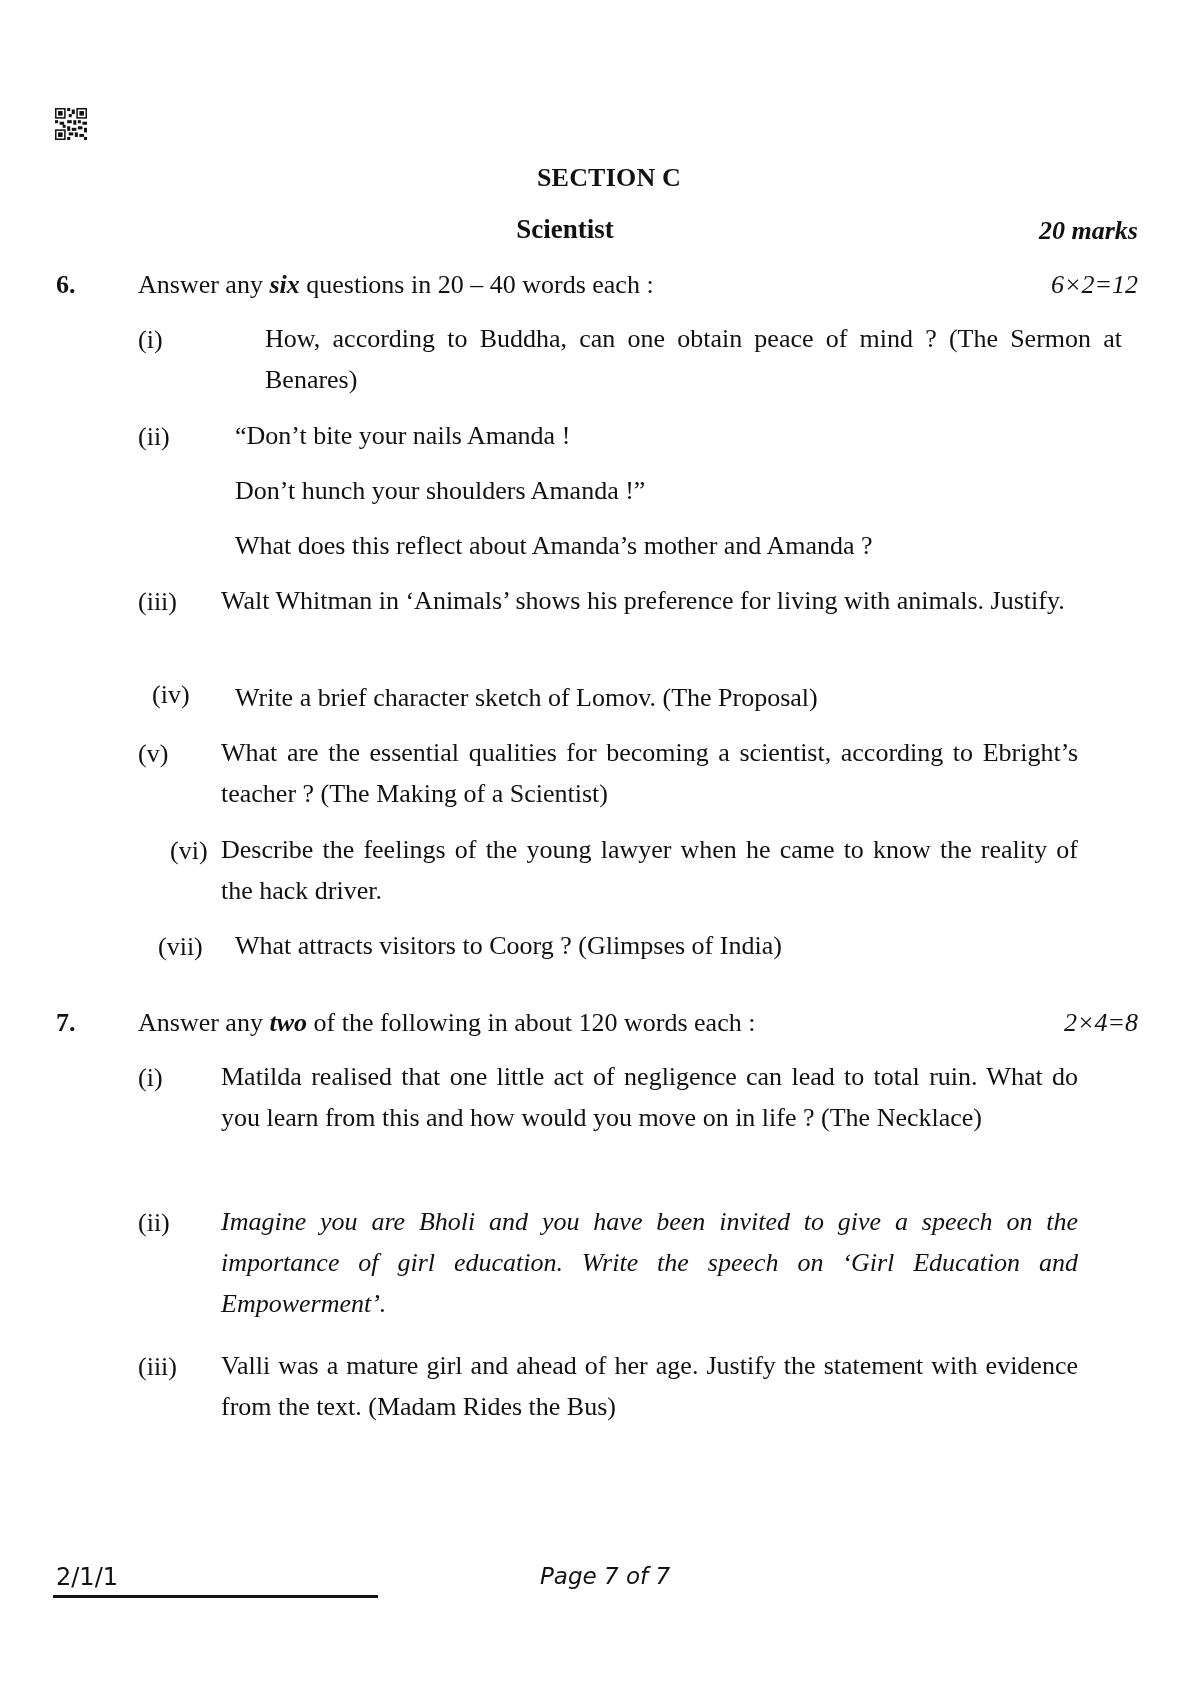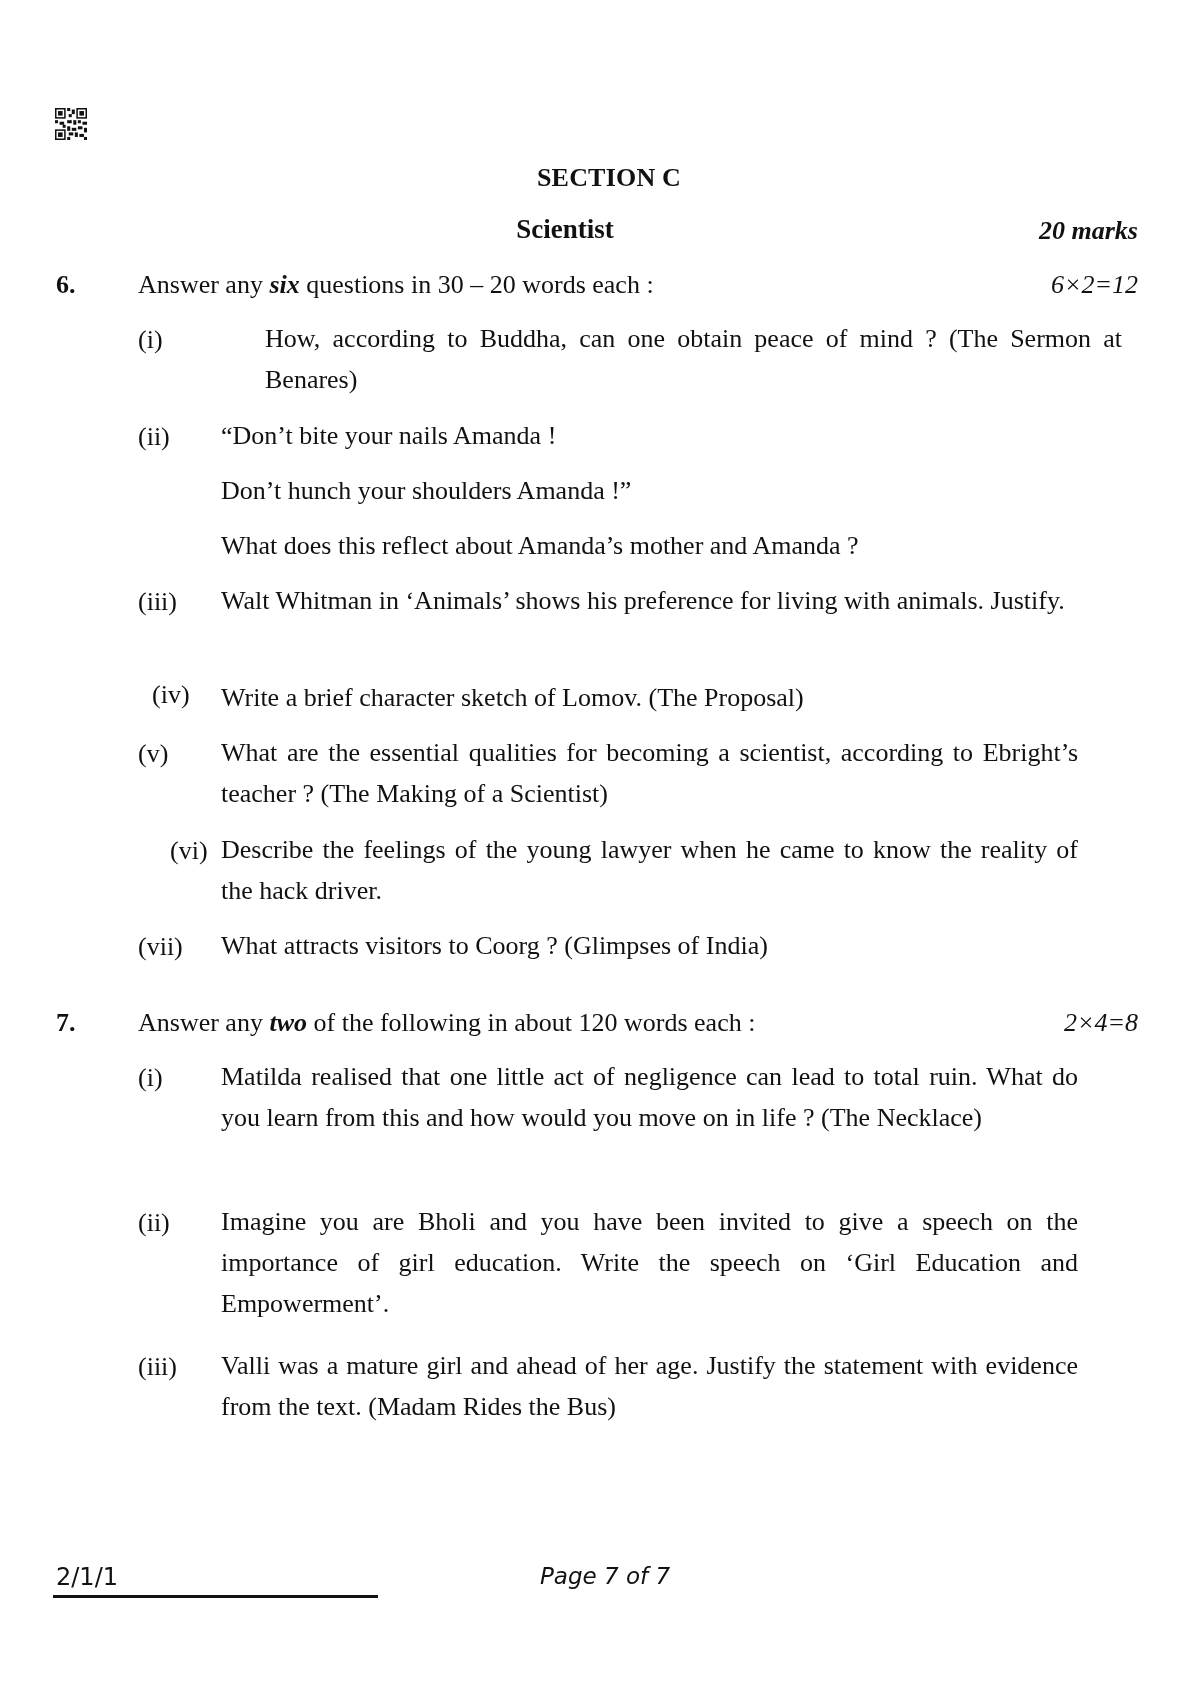--- a/index.html
+++ b/index.html
@@ -12,21 +12,21 @@
   .subtitle { left:0; width:1130px; top:214px; text-align:center; font-weight:bold;
               font-size:27px; font-family:"Liberation Serif", serif; }
   .marks-right { right:52px; font-style:italic; font-size:26px; font-family:"Liberation Serif", serif; }
   .marks-bold { font-weight:bold; }
   .qnum { left:56px; font-weight:bold; font-size:26px; font-family:"Liberation Serif", serif; }
   .qtext { left:138px; font-size:26px; font-family:"Liberation Serif", serif; }
   .qtext b { font-style:italic; }
   .sublabel { left:138px; font-size:26px; font-family:"Liberation Serif", serif; }
   .subtext { left:221px; width:857px; font-size:26px; line-height:41px;
              font-family:"Liberation Serif", serif; text-align:justify; }
-  .subtext.single { text-align:left; }
+  .subtext.single { text-align:left;margin-left:14px; }
   .footer-code { left:56px; top:1563px; font-size:24px; font-family:"DejaVu Sans", sans-serif; }
   .footer-line { left:53px; top:1595px; width:325px; height:3px; background:#111; }
   .footer-page { left:540px; top:1563px; font-size:23px; font-style:italic;
                  font-family:"DejaVu Sans", sans-serif;text-align:center; }
 </style>
 </head>
 <body>
 
 <svg class="abs qr" viewBox="0 0 21 21">
   <rect x="0" y="0" width="21" height="21" fill="#fff"></rect>
@@ -60,21 +60,21 @@
       <rect x="19" y="19" width="2" height="2"></rect>
     <rect x="5" y="11" width="2" height="2"></rect>
   </g>
 </svg>
 
 <div class="abs section-title">SECTION C</div>
 <div class="abs subtitle">Scientist</div>
 <div class="abs marks-right marks-bold" style="top:216px;">20 marks</div>
 
 <div class="abs qnum" style="top:270px;">6.</div>
-<div class="abs qtext" style="top:270px;"><span>Answer any </span><b>six</b><span> questions in 30 – 20 words each :</span></div>
+<div class="abs qtext" style="top:270px;"><span>Answer any </span><b>six</b><span> questions in 20 – 40 words each :</span></div>
 <div class="abs marks-right" style="top:270px;">6×2=12</div>
 
 <div class="abs sublabel" style="top:325px;">(i)</div>
 <div class="abs subtext" style="top:318px;margin-left:44px;">How, according to Buddha, can one obtain peace of mind ? (The Sermon at Benares)</div>
 
 <div class="abs sublabel" style="top:422px;">(ii)</div>
 <div class="abs subtext single" style="top:415px;">“Don’t bite your nails Amanda !</div>
 <div class="abs subtext single" style="top:470px;">Don’t hunch your shoulders Amanda !”</div>
 <div class="abs subtext single" style="top:525px;">What does this reflect about Amanda’s mother and Amanda ?</div>
 
@@ -83,31 +83,31 @@
 
 <div class="abs sublabel" style="top:680px;margin-left:14px;">(iv)</div>
 <div class="abs subtext single" style="top:677px;">Write a brief character sketch of Lomov. (The Proposal)</div>
 
 <div class="abs sublabel" style="top:739px;">(v)</div>
 <div class="abs subtext" style="top:732px;">What are the essential qualities for becoming a scientist, according to Ebright’s teacher ? (The Making of a Scientist)</div>
 
 <div class="abs sublabel" style="top:836px;margin-left:32px;">(vi)</div>
 <div class="abs subtext" style="top:829px;">Describe the feelings of the young lawyer when he came to know the reality of the hack driver.</div>
 
-<div class="abs sublabel" style="top:932px;">(vii)</div>
+<div class="abs sublabel" style="top:932px;margin-left:20px;">(vii)</div>
 <div class="abs subtext single" style="top:925px;">What attracts visitors to Coorg ? (Glimpses of India)</div>
 
 <div class="abs qnum" style="top:1008px;">7.</div>
 <div class="abs qtext" style="top:1008px;"><span>Answer any </span><b>two</b><span> of the following in about 120 words each :</span></div>
 <div class="abs marks-right" style="top:1008px;">2×4=8</div>
 
 <div class="abs sublabel" style="top:1063px;">(i)</div>
 <div class="abs subtext" style="top:1056px;">Matilda realised that one little act of negligence can lead to total ruin. What do you learn from this and how would you move on in life ? (The Necklace)</div>
 
 <div class="abs sublabel" style="top:1208px;">(ii)</div>
-<div class="abs subtext" style="top:1201px;">Imagine you are Bholi and you have been invited to give a speech on the importance of girl education. Write the speech on ‘Girl Education and Empowerment’.</div>
+<div class="abs subtext" style="top:1201px;font-style:italic;">Imagine you are Bholi and you have been invited to give a speech on the importance of girl education. Write the speech on ‘Girl Education and Empowerment’.</div>
 
 <div class="abs sublabel" style="top:1352px;">(iii)</div>
 <div class="abs subtext" style="top:1345px;">Valli was a mature girl and ahead of her age. Justify the statement with evidence from the text. (Madam Rides the Bus)</div>
 
 <div class="abs footer-code">2/1/1</div>
 <div class="abs footer-line"></div>
 <div class="abs footer-page">Page 7 of 7</div>
 
 </body></html>

